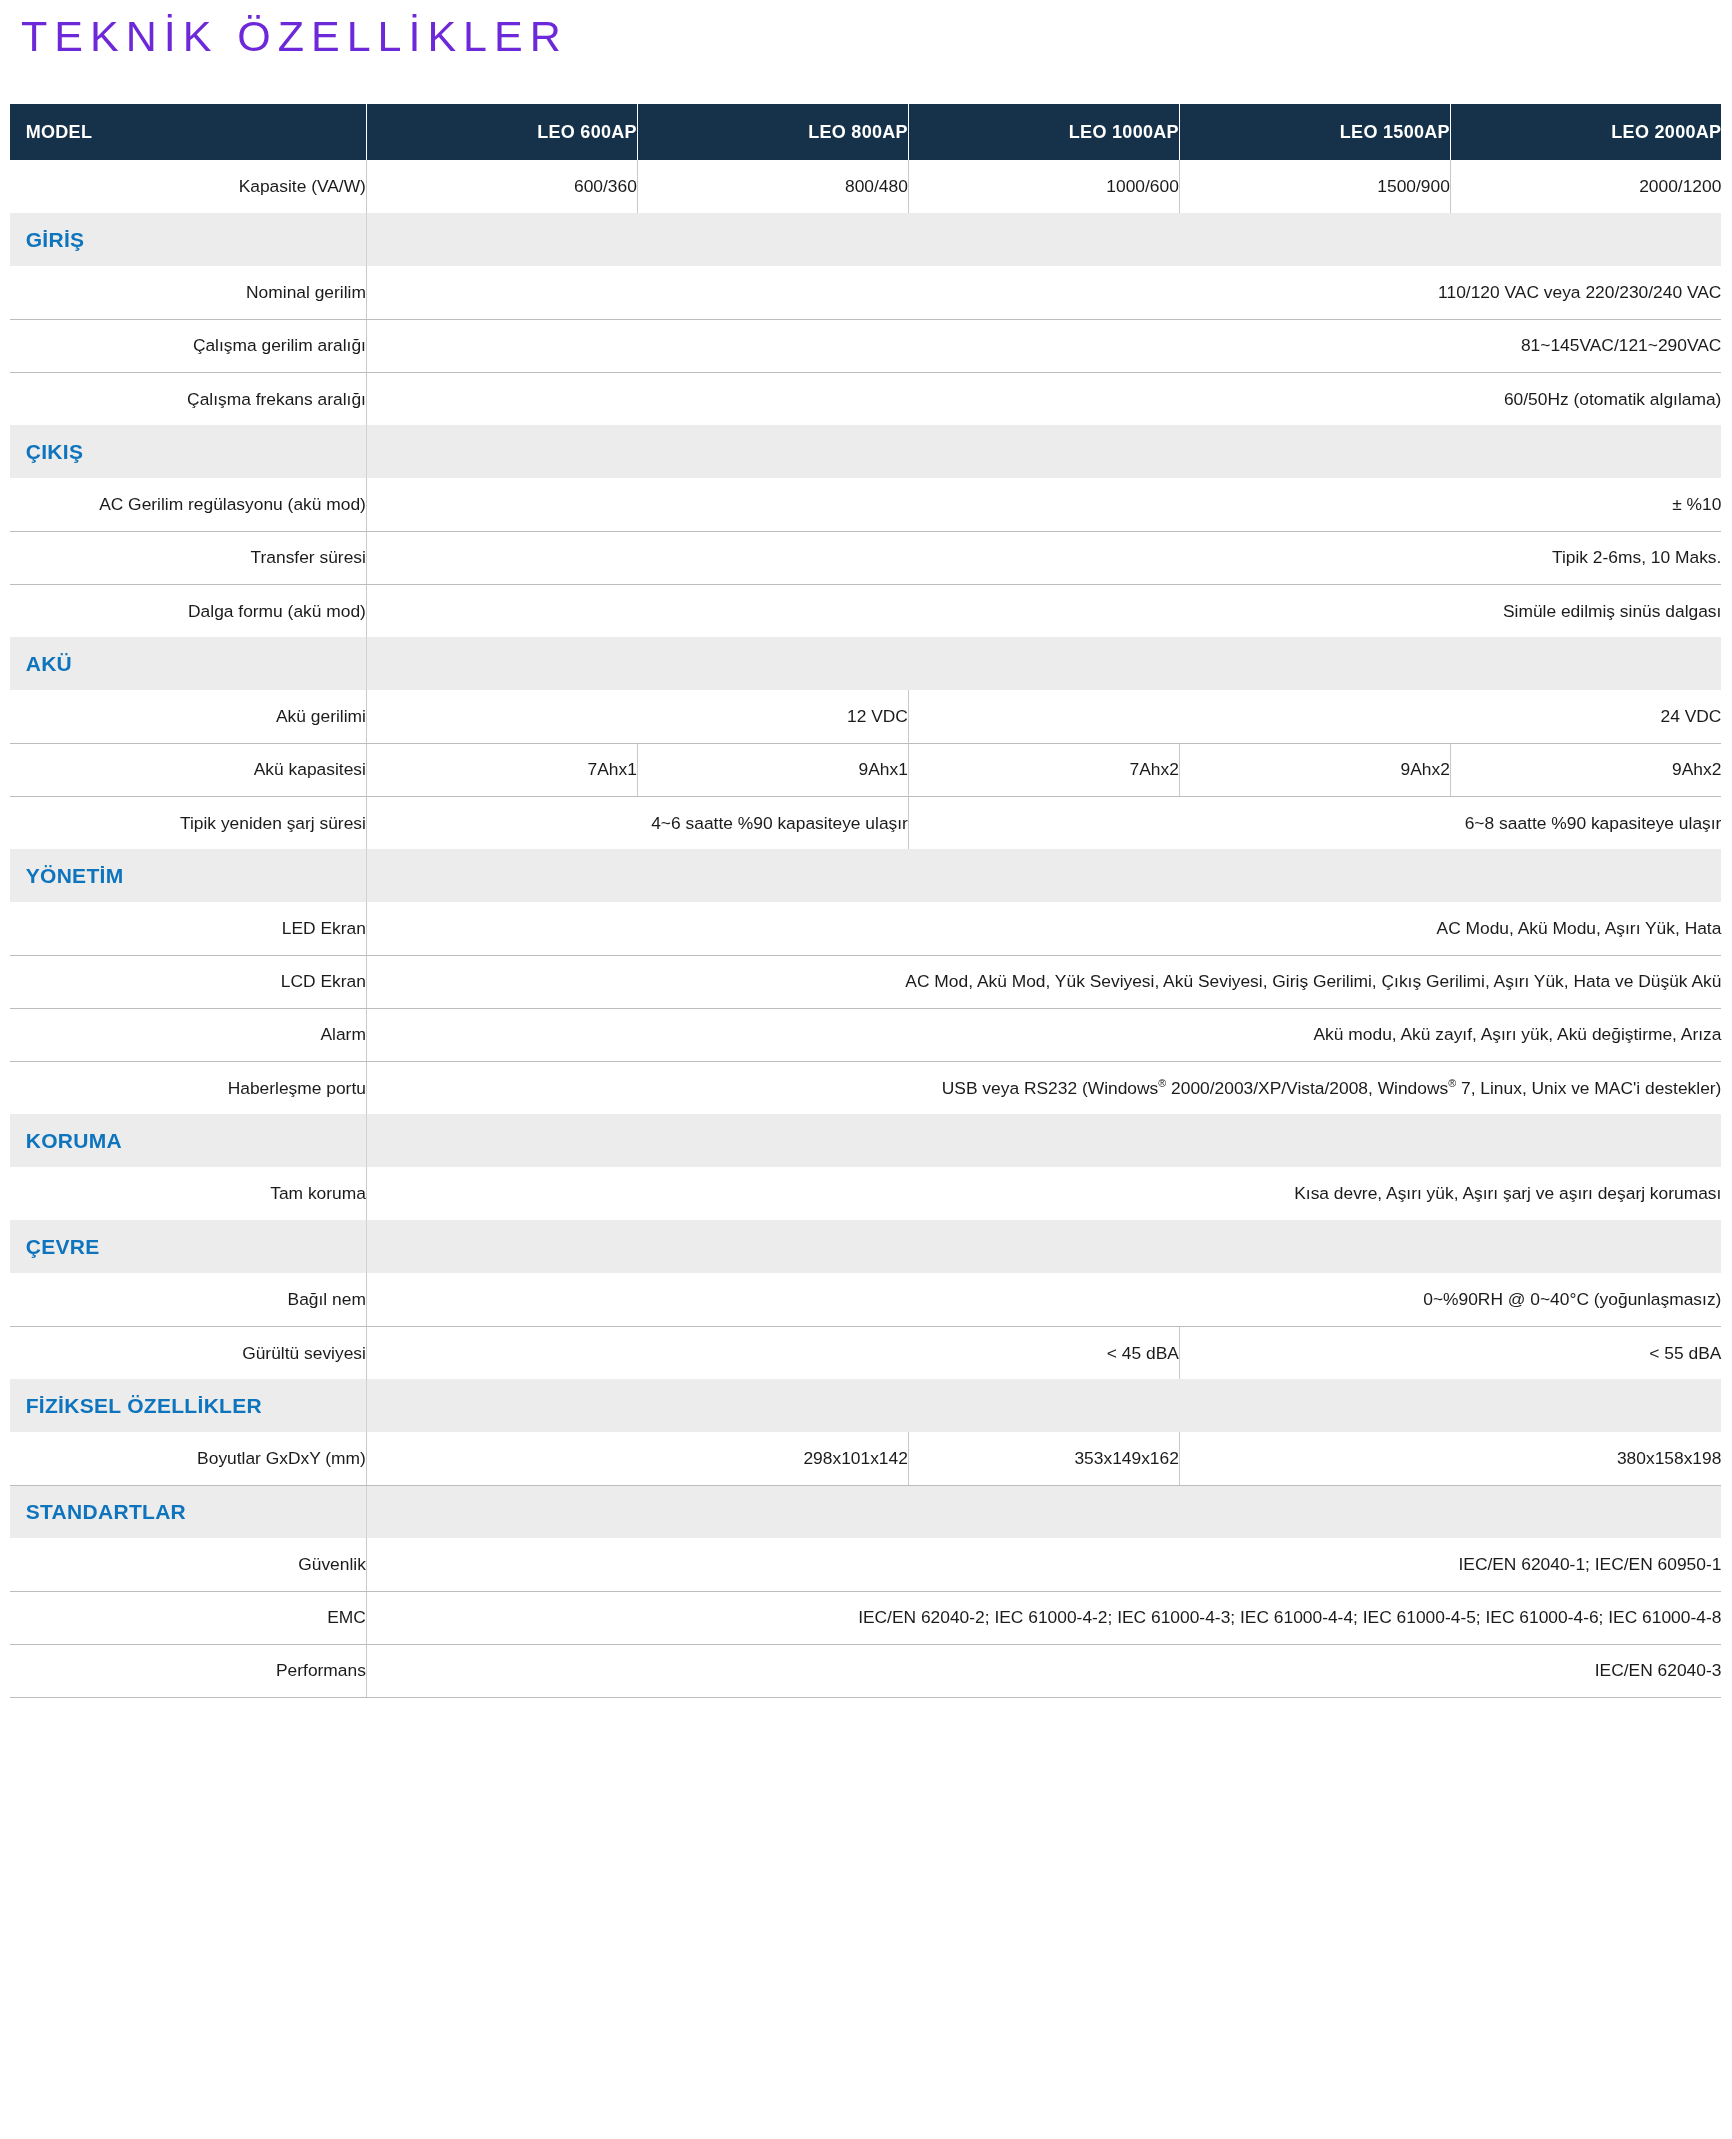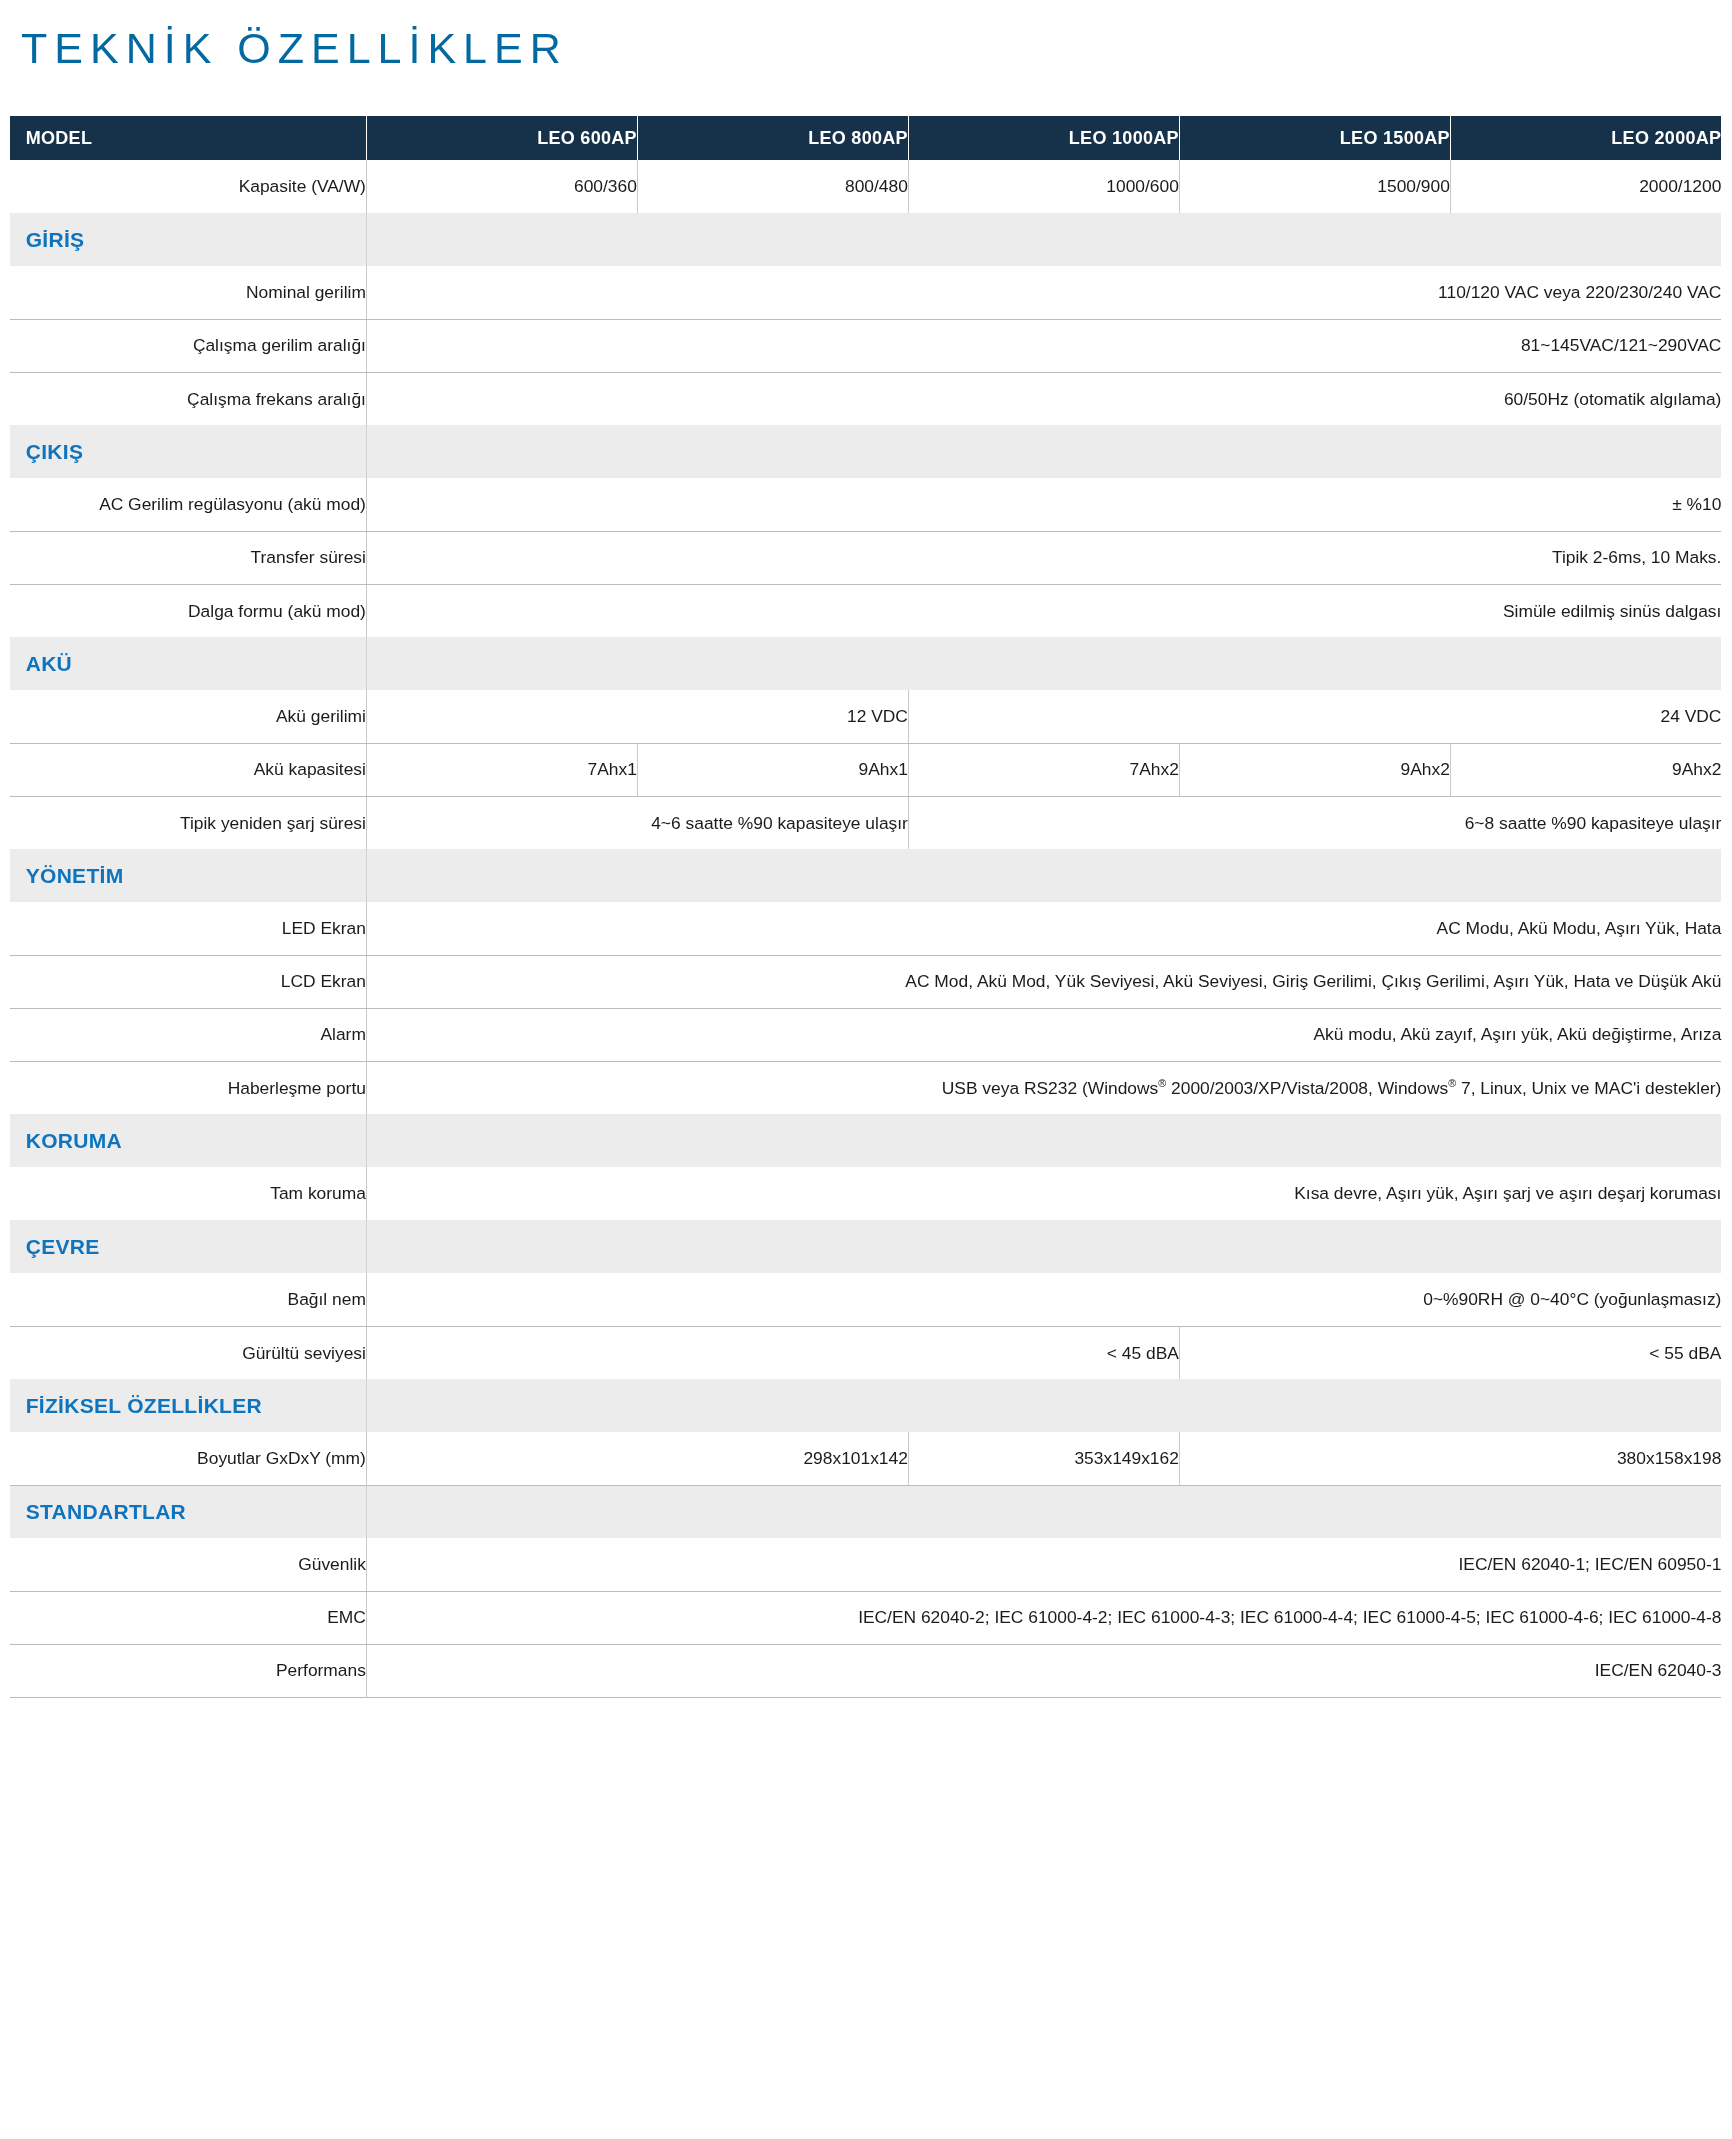--- a/index.html
+++ b/index.html
@@ -11,25 +11,25 @@
   }
   .page {
     width: 1733px;
     min-height: 2140px;
     padding: 0;
     position: relative;
   }
 
   
   .page-title {
-    color: #0369a1;
+    color: #6d28d9;
     font-size: 43px;
     font-weight: 300;
     letter-spacing: 7px;
-    padding: 24px 0 0 21px;
+    padding: 12px 0 0 21px;
     line-height: 1.15;
     font-family: "Liberation Sans", "DejaVu Sans", sans-serif;
     white-space: nowrap;
   }
 
   
   .spec-wrap {
     margin: 43px 0 0 10.4px;
     width: 1711px;
   }
@@ -40,21 +40,21 @@
   }
   table.spec col.c-label { width: 356px; }
   table.spec col.c-m     { width: 271px; }
 
   
   tr.head-row th {
     background: #16324a;
     color: #ffffff;
     font-size: 18px;
     font-weight: bold;
-    height: 44px;
+    height: 56px;
     vertical-align: middle;
     letter-spacing: 0.3px;
     border-right: 1.4px solid #ffffff;
   }
   tr.head-row th:last-child { border-right: none; }
   tr.head-row th.th-label {
     text-align: left;
     padding-left: 15.3px;
   }
   tr.head-row th.th-model { text-align: right; }

